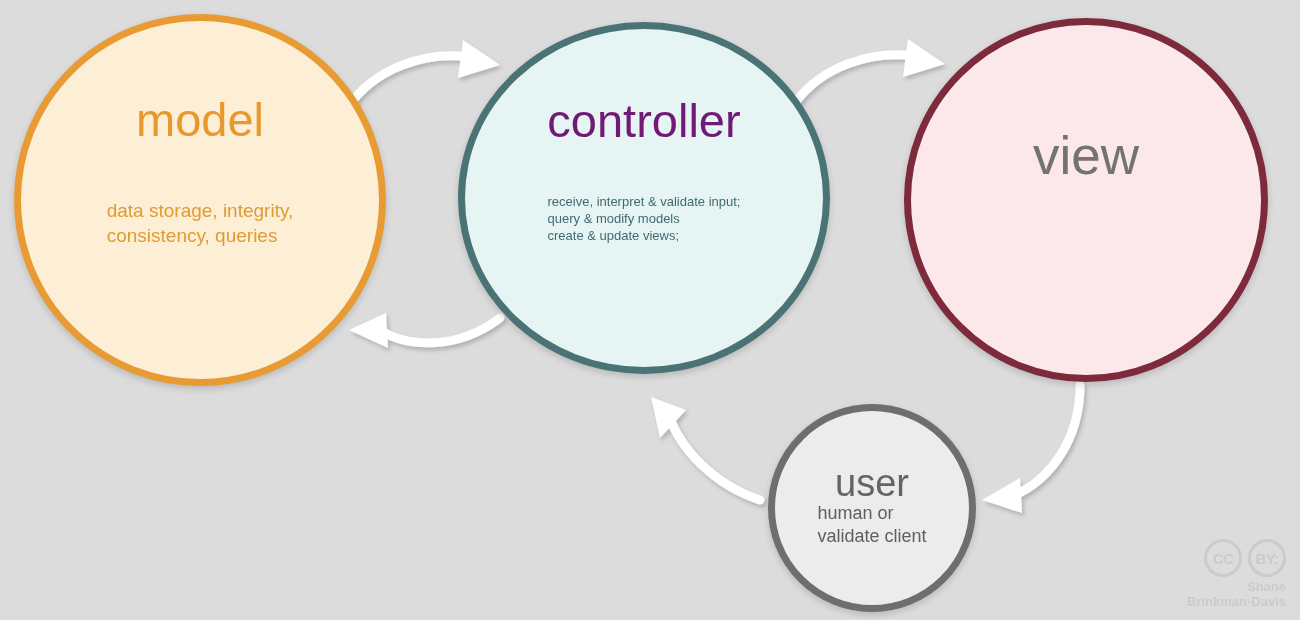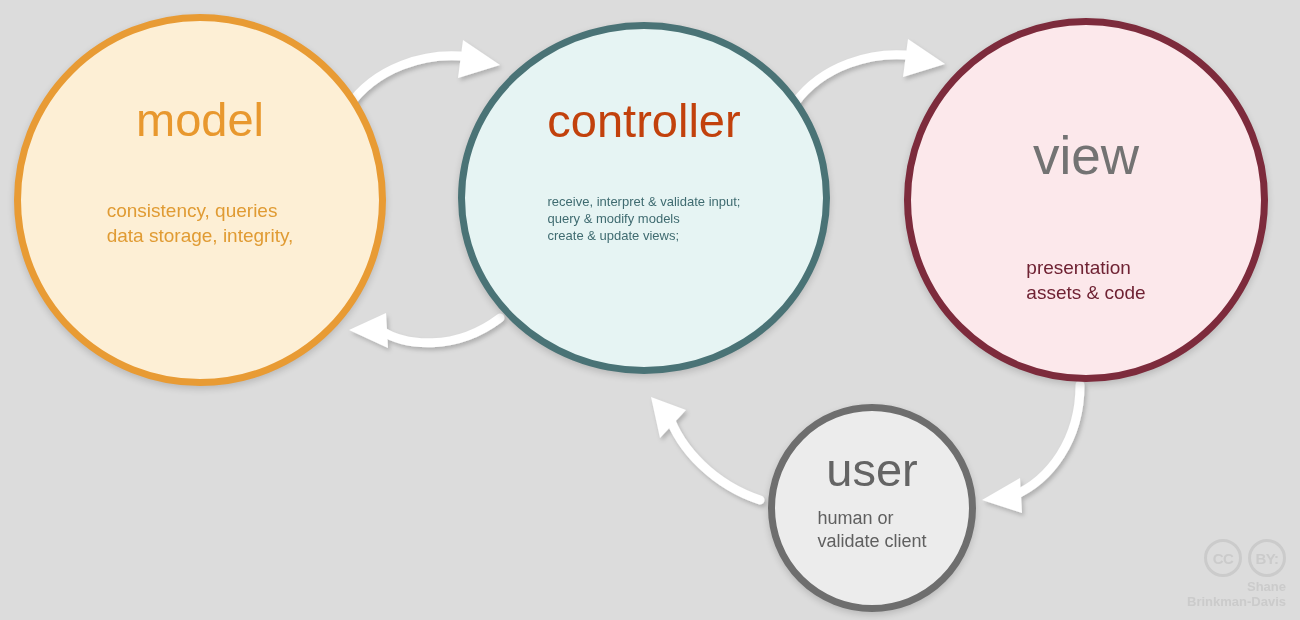--- a/index.html
+++ b/index.html
@@ -64,21 +64,21 @@
   }
 
   
   #node-controller {
     left: 458px; top: 22px;
     width: 372px; height: 352px;
     background: #e6f4f3;
     border: 7px solid #4a7376;
   }
   #node-controller .title {
-    color: #c2410c;
+    color: #701a75;
     font-size: 47px;
     margin-top: 68px;
   }
   #node-controller .desc {
     color: #3f6b70;
     font-size: 13px;
     margin-top: 50px;
   }
 
   
@@ -101,27 +101,26 @@
 
   
   #node-user {
     left: 768px; top: 404px;
     width: 208px; height: 208px;
     background: #ececec;
     border: 7px solid #6e6e6e;
   }
   #node-user .title {
     color: #646464;
-    font-size: 47px;
-    margin-top: 35px;
+    font-size: 38px;
+    margin-top: 53px;
   }
   #node-user .desc {
     color: #5f5f5f;
     font-size: 18px;
-    margin-top: 14px;
   }
 
   
   #attribution {
     position: absolute;
     right: 14px;
     bottom: 10px;
     width: 118px;
     text-align: right;
     color: #cbcbcb;
@@ -187,40 +186,36 @@
 
     <g filter="url(#arrowShadow)">
       <path d="M 760,500 C 715,485 680,450 668,413" fill="none" stroke="#ffffff" stroke-width="9" stroke-linecap="round"></path>
       <polygon points="651,397 660,438 686,410" fill="#ffffff"></polygon>
     </g>
   </svg>
 
   <div class="node" id="node-model">
     <div class="title">model</div>
     <div class="desc">
+      <div>data storage, integrity,</div>
       <div>consistency, queries</div>
-      <div>data storage, integrity,</div>
     </div>
   </div>
 
   <div class="node" id="node-controller">
     <div class="title">controller</div>
     <div class="desc">
       <div>receive, interpret &amp; validate input;</div>
       <div>query &amp; modify models</div>
       <div>create &amp; update views;</div>
     </div>
   </div>
 
   <div class="node" id="node-view">
     <div class="title">view</div>
-    <div class="desc">
-      <div>presentation</div>
-      <div>assets &amp; code</div>
-    </div>
   </div>
 
   <div class="node" id="node-user">
     <div class="title">user</div>
     <div class="desc">
       <div>human or</div>
       <div>validate client</div>
     </div>
   </div>
 

